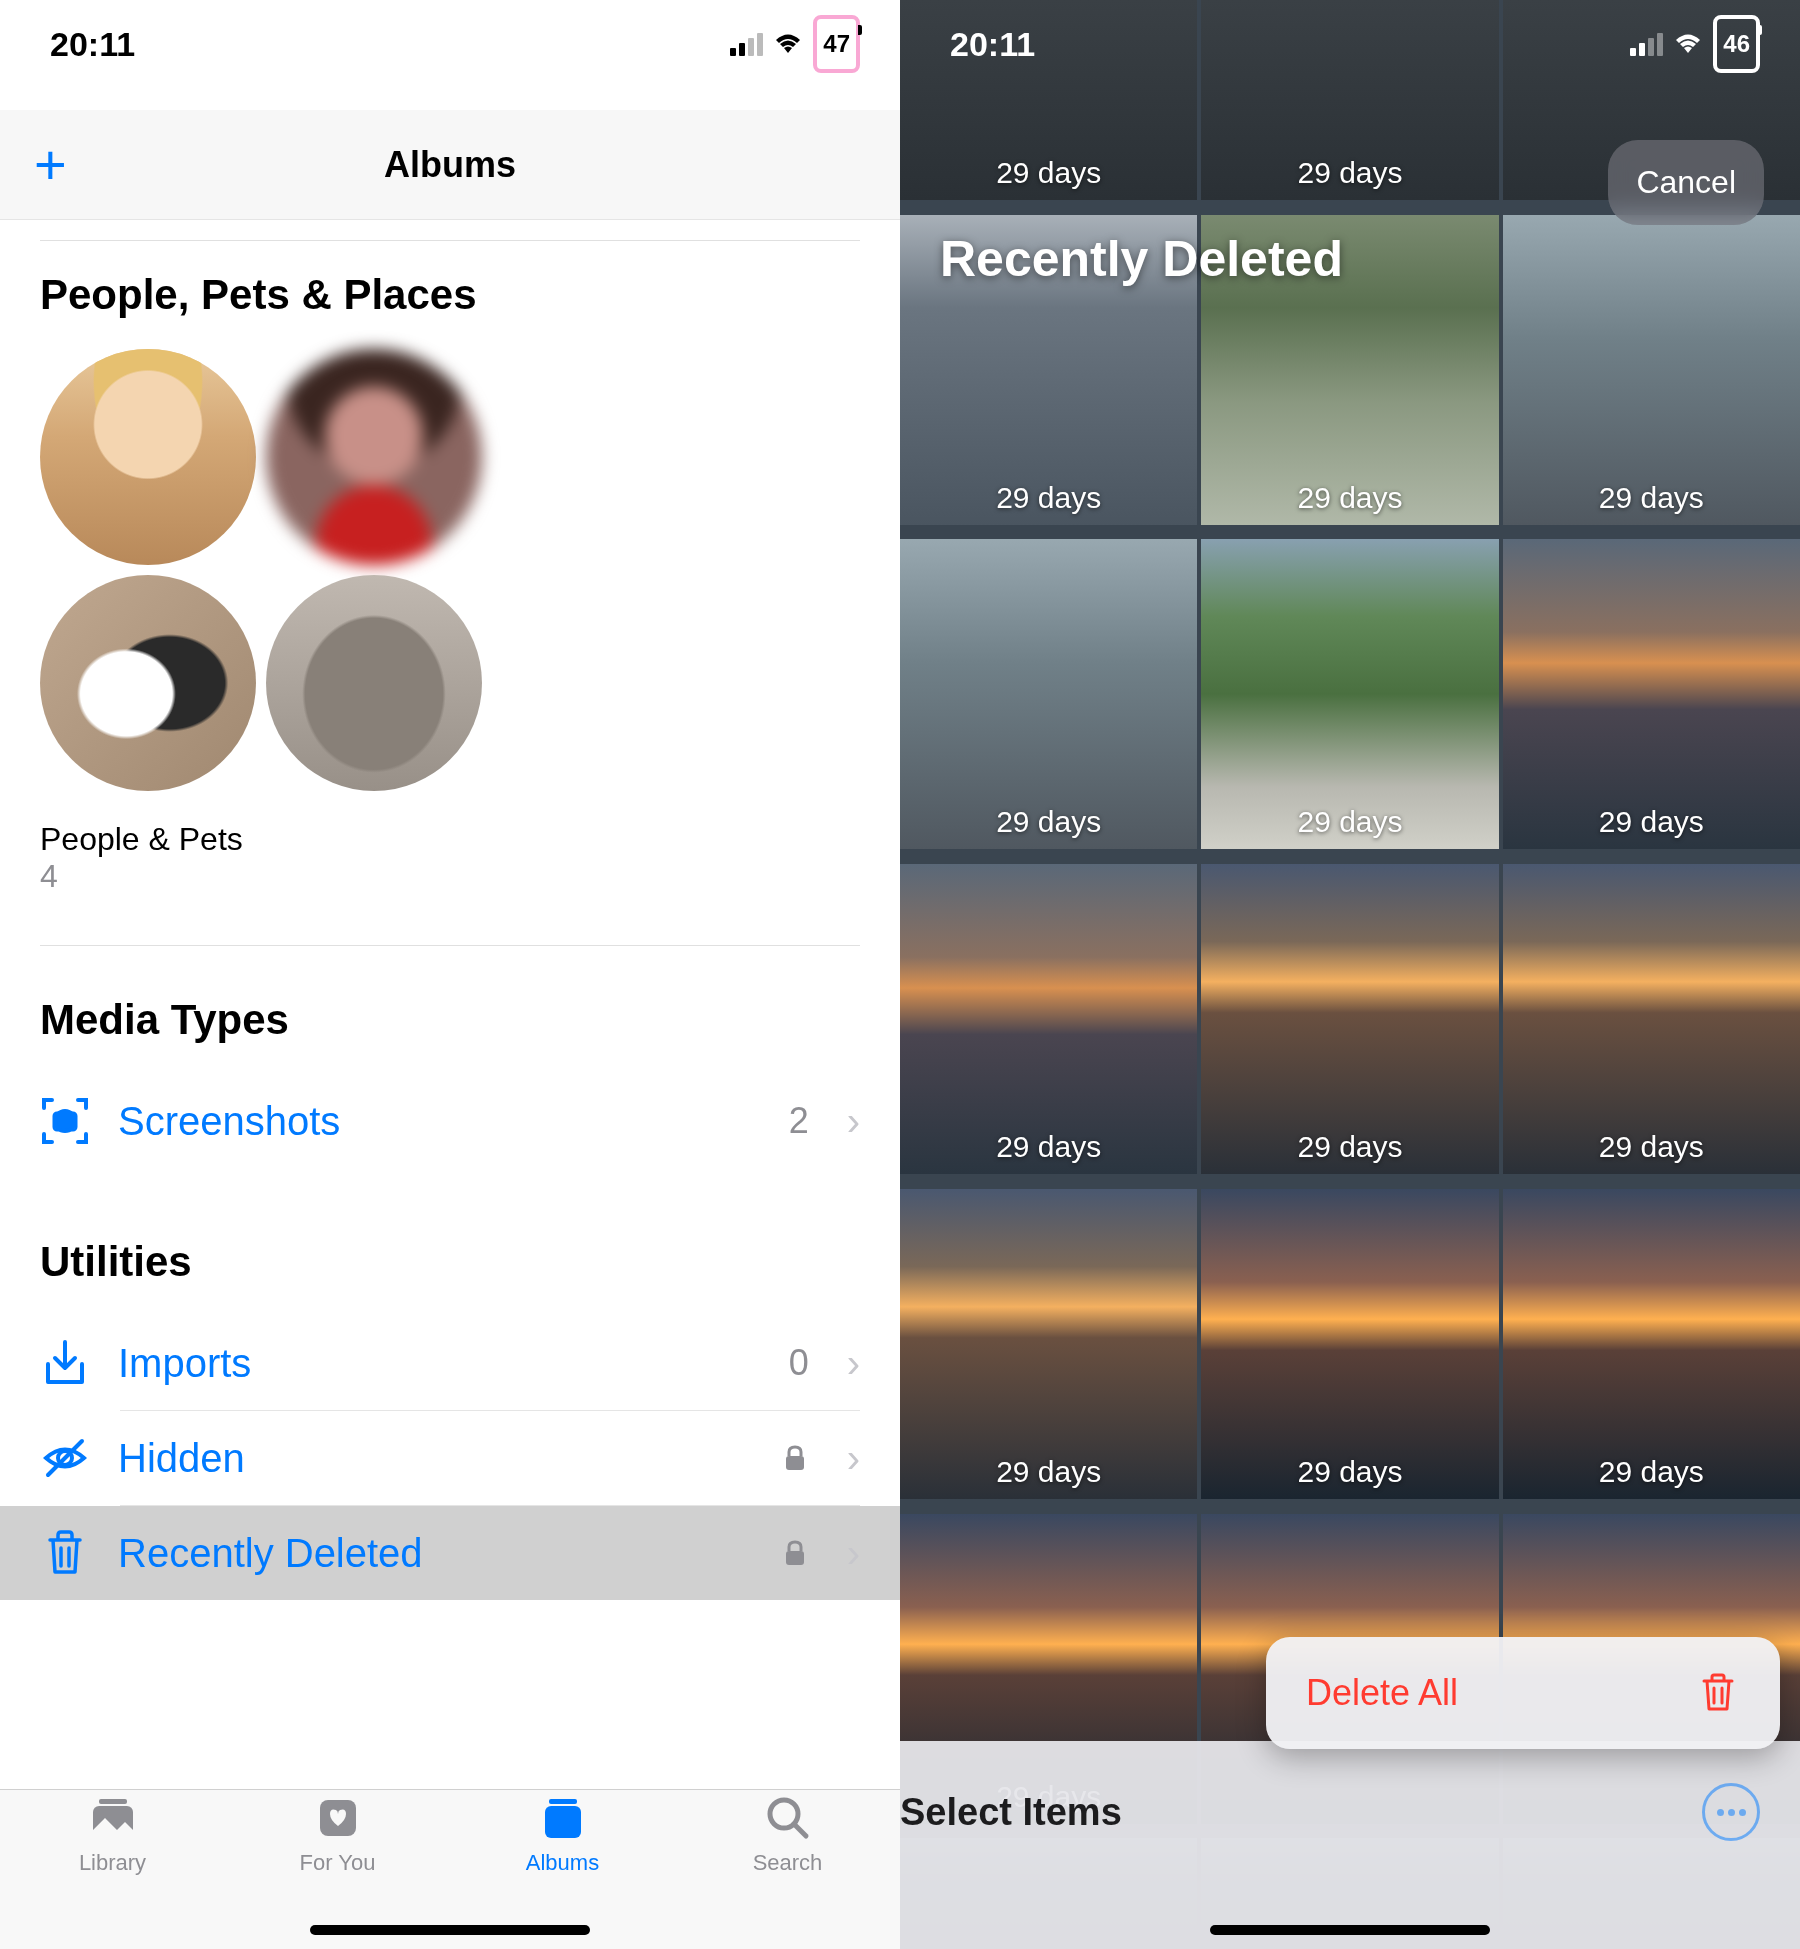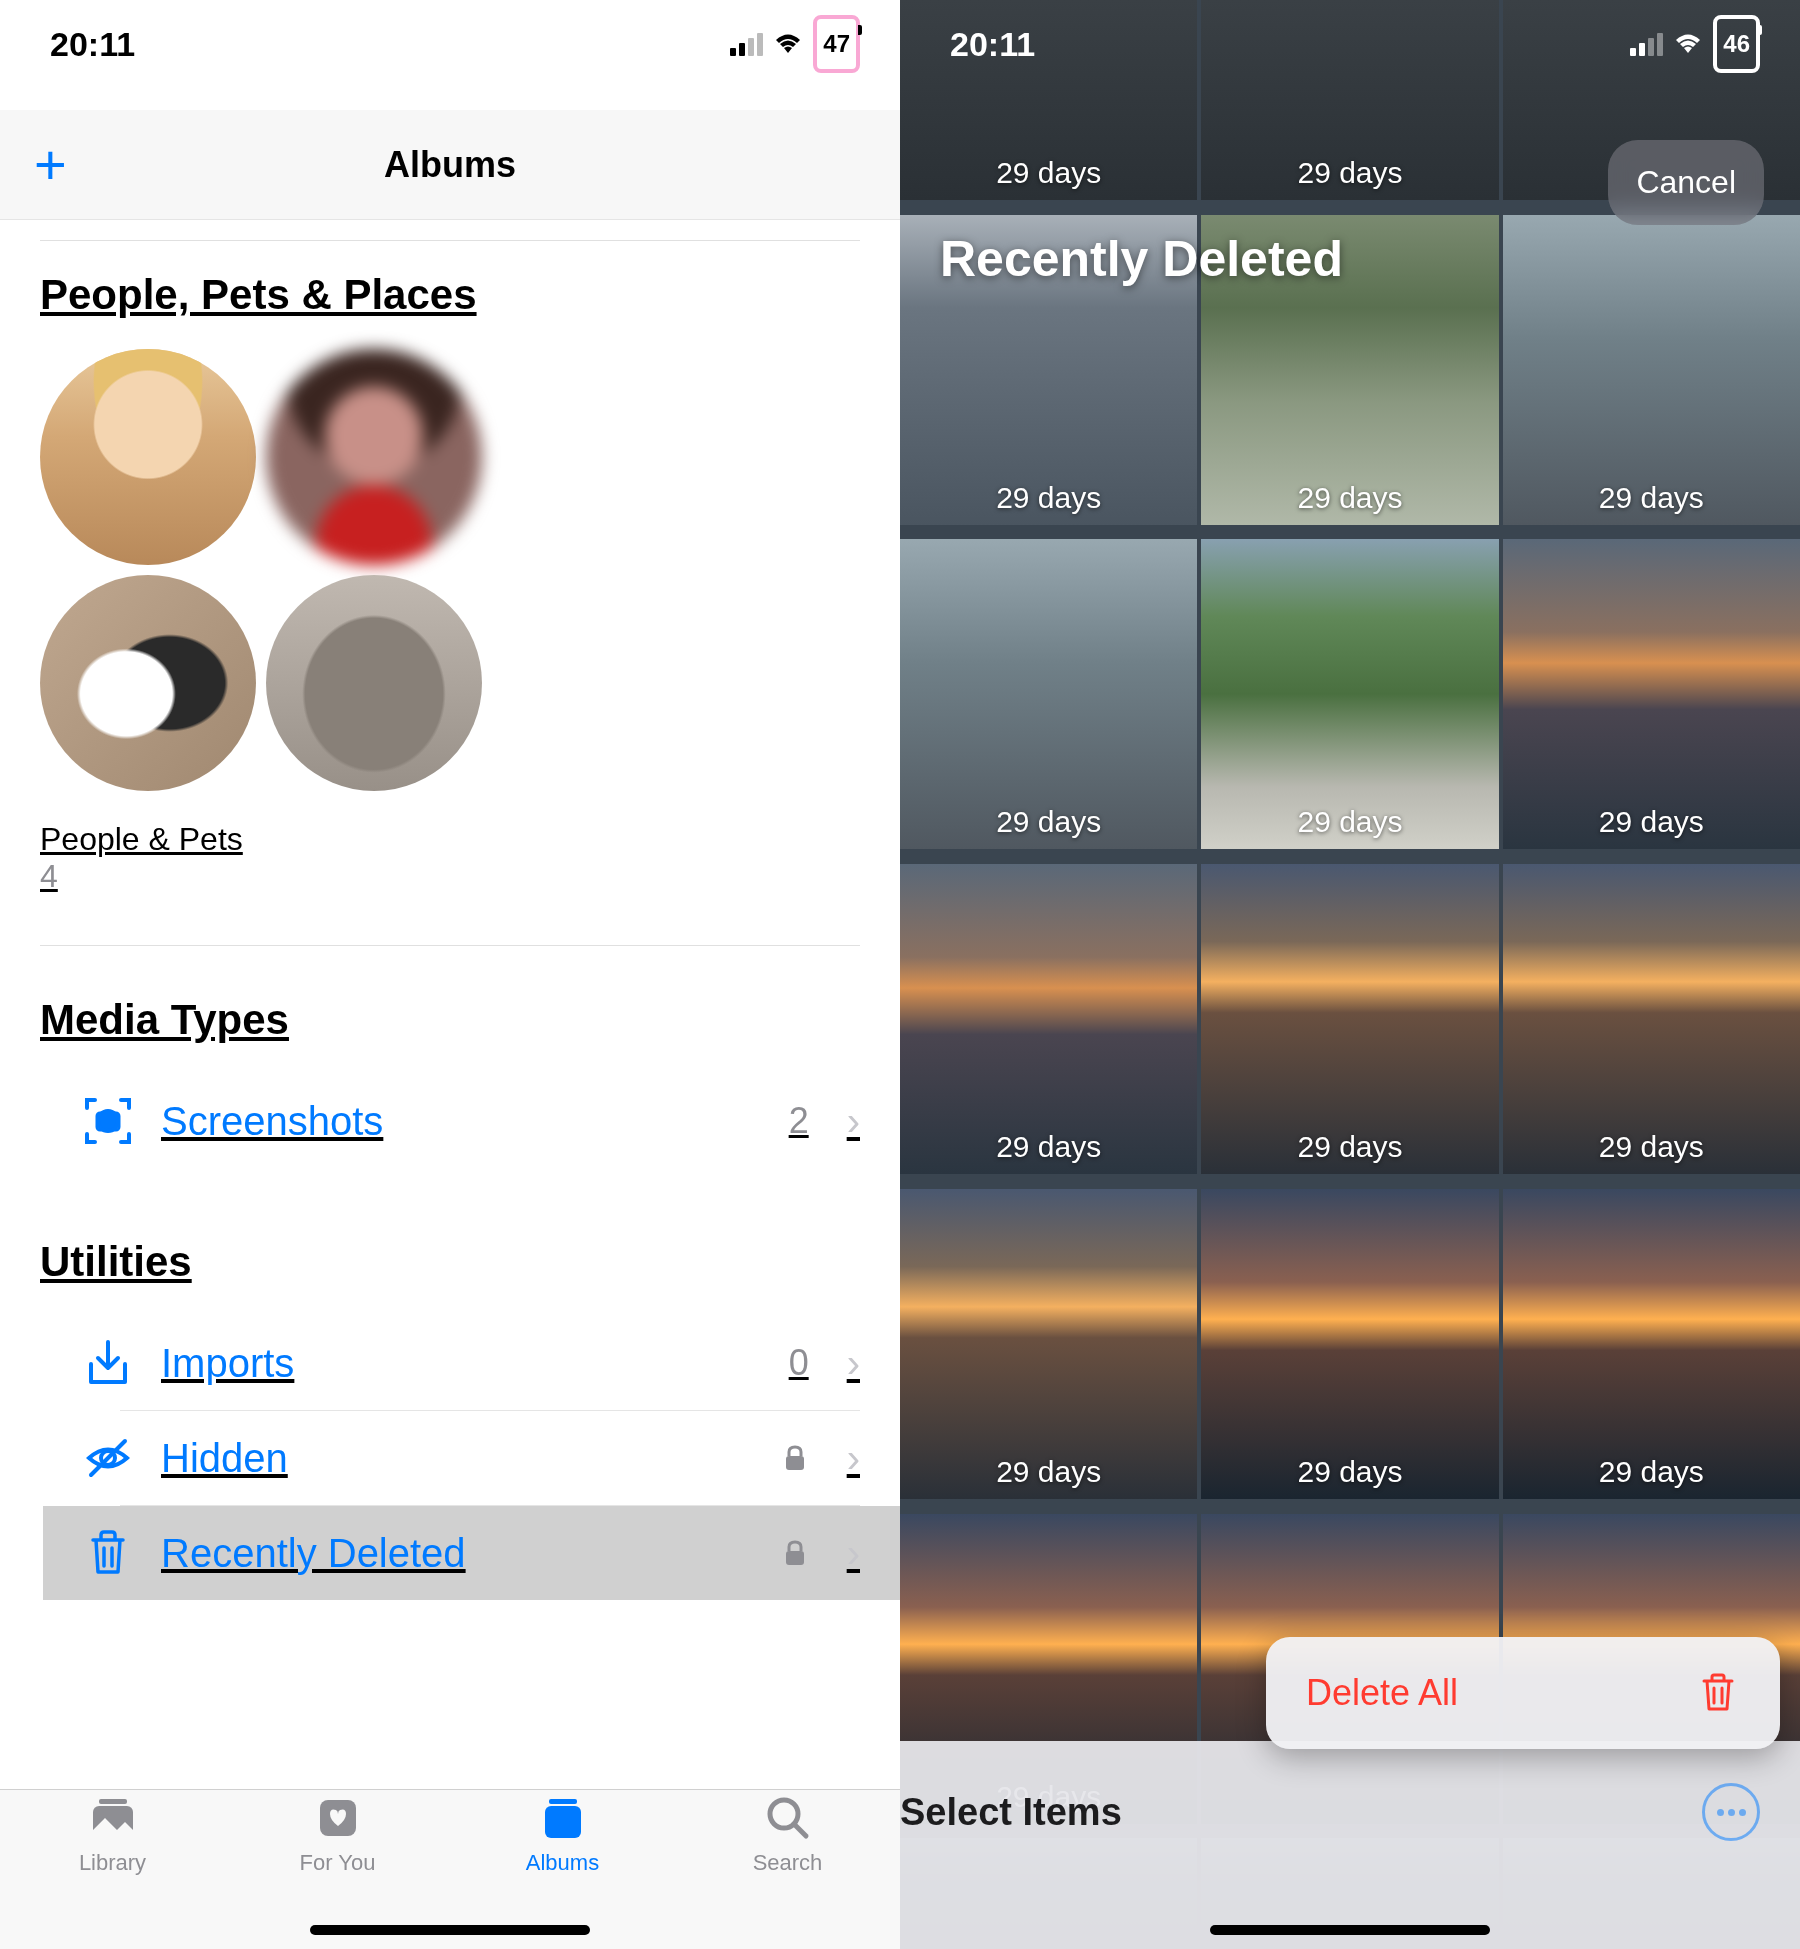--- a/index.html
+++ b/index.html
@@ -28,40 +28,40 @@
   .status-bar.dark .battery-badge{border-color:#fff;color:#fff;}
   .status-bar.dark .battery-badge::after{background:#fff;}
 
   
   .nav-header { position:absolute; top:110px; left:0; right:0; height:110px; background:#f7f7f7; border-bottom:1px solid #e5e5e5; display:flex; align-items:center; justify-content:center; }
   .nav-header .plus { position:absolute; left:34px; color:#007aff; font-size:56px; font-weight:300; }
   .nav-title { font-size:36px; font-weight:600; }
   .left-bg-fill{position:absolute;top:0;left:0;right:0;height:220px;background:#f7f7f7;z-index:-1;}
 
   
-  .content-left { position:absolute; top:240px; left:0; right:0; bottom:160px; overflow:hidden; background:#fff;text-decoration:underline;}
+  .content-left { position:absolute; top:240px; left:0; right:0; bottom:160px; overflow:hidden; background:#fff;}
   .thin-sep{height:1px;background:#e0e0e0;margin:0 40px 30px;}
   .section-title { font-size:42px; font-weight:700; padding:0 40px 30px; }
   .people-grid { padding: 0 40px 20px; display:grid; grid-template-columns: 216px 216px; gap:10px; }
   .face { width:216px; height:216px; border-radius:50%; overflow:hidden; position:relative; }
   .face1{background:linear-gradient(180deg,#e8c89a 0%,#d4a876 40%,#b8895a 100%);}
   .face1::before{content:'';position:absolute;inset:0;background:radial-gradient(circle at 50% 35%, #f4d5b0 30%, transparent 31%),radial-gradient(ellipse at 50% 15%, #e6c070 35%, transparent 36%);}
   .face2{background:#8a6560;filter:blur(8px);}
   .face2::before{content:'';position:absolute;inset:0;background:radial-gradient(circle at 50% 40%,#c89088 28%,transparent 30%),radial-gradient(circle at 50% 15%,#3a2520 40%,transparent 42%),radial-gradient(circle at 50% 90%,#c72020 25%,transparent 27%);}
   .face3{background:linear-gradient(135deg,#c0a890 0%,#a08870 100%);}
   .face3::before{content:'';position:absolute;inset:0;background:radial-gradient(ellipse at 40% 55%,#fff 25%,transparent 27%),radial-gradient(ellipse at 60% 50%,#2a2a2a 30%,transparent 32%);}
   .face4{background:linear-gradient(180deg,#c0b8b0 0%,#989088 100%);}
   .face4::before{content:'';position:absolute;inset:0;background:radial-gradient(ellipse at 50% 55%,#888078 45%,transparent 47%);}
   .album-label { font-size:32px; padding:10px 40px 0; }
   .album-count { font-size:32px; color:#8e8e93; padding:0 40px 50px; }
 
   .section-sep { height:1px; background:#e0e0e0; margin:0 40px 50px; }
 
   .row { display:flex; align-items:center; padding:22px 40px; gap:28px; position:relative; }
-  .row.link { color:#007aff;margin-left:43px; }
+  .row.link { color:#007aff; }
   .row-label { font-size:40px; flex:1; }
   .row-count { font-size:36px; color:#8e8e93; margin-right:10px; }
   .row-chevron { color:#c7c7cc; font-size:40px; }
   .row .icon { width:50px; height:50px; color:#007aff; flex-shrink:0; }
   .row.selected { background:#d0d0d0; }
   .row-sep { height:1px; background:#e5e5e5; margin-left:120px; margin-right:40px; }
 
   .lock-icon{width:28px;height:28px;margin-right:10px;}
 
   

